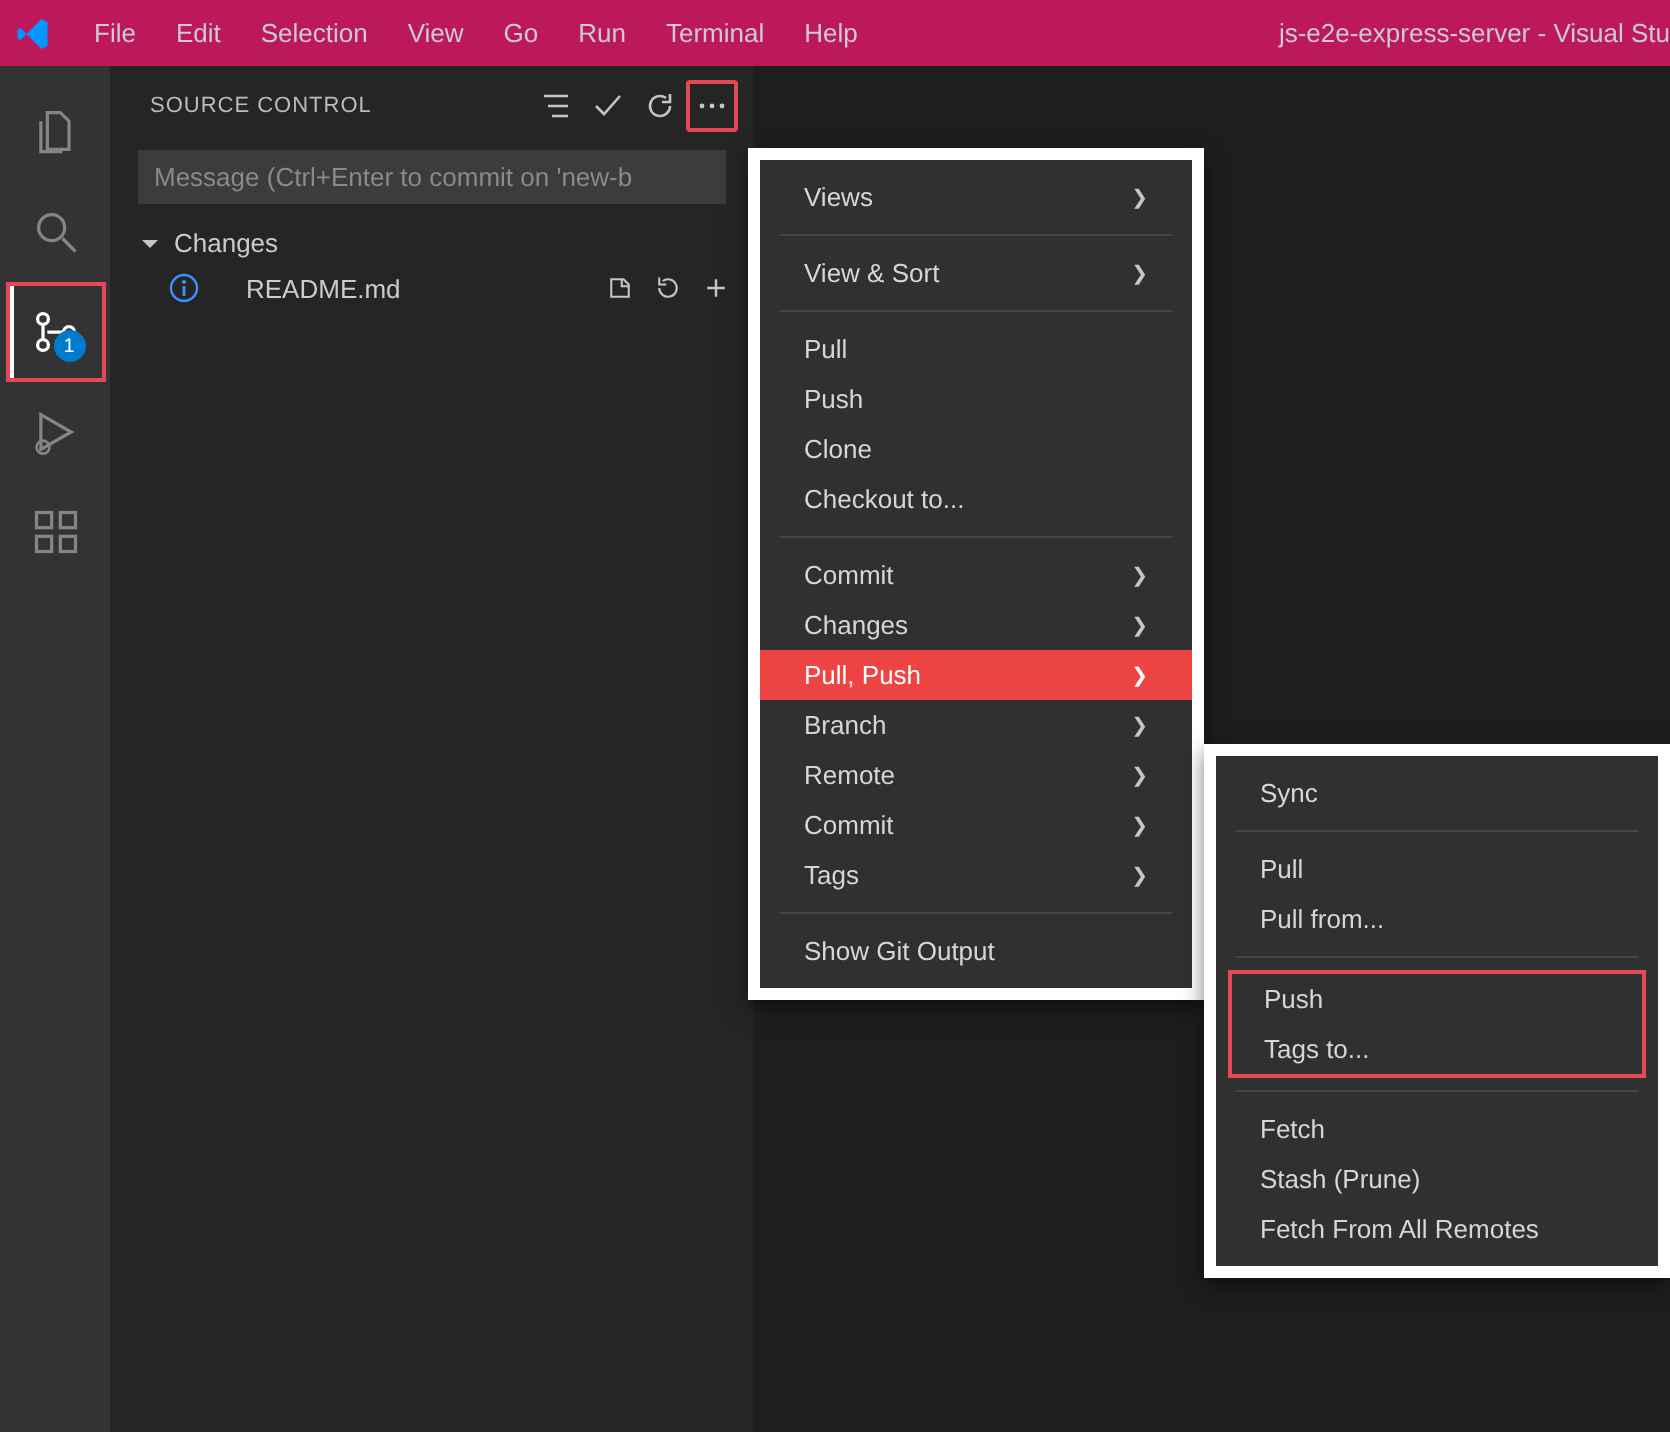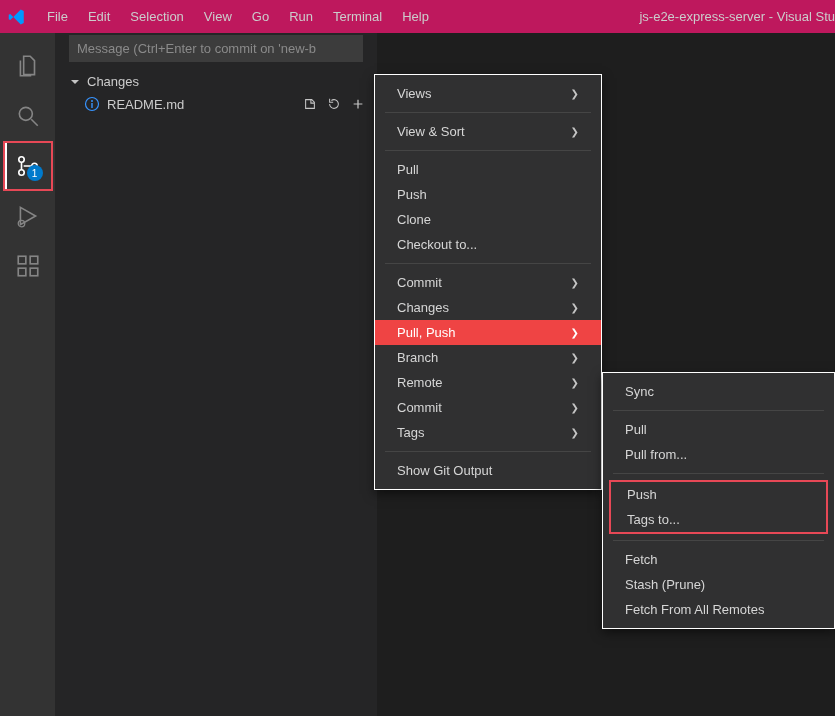--- a/index.html
+++ b/index.html
@@ -26,28 +26,28 @@
     .header-actions { display: flex; gap: 0; align-items: center; }
     .header-action { width: 26px; height: 26px; display: flex; align-items: center; justify-content: center; color: #C5C5C5; cursor: pointer; border-radius: 4px; }
     .more-highlight { border: 2px solid #E74856; border-radius: 2px; }
     
     .message-input { margin: 2px 14px 8px 14px; background: #3C3C3C; border: none; color: #CCC; padding: 6px 8px; font-size: 13px; outline: none; }
     .message-input::placeholder { color: #8A8A8A; }
     
     .changes-section { padding: 2px 0; }
     .changes-header { display: flex; align-items: center; padding: 2px 14px; font-size: 13px; cursor: pointer; gap: 6px; }
     .changes-header .chev { color: #C5C5C5; }
-    .file-item { display: flex; align-items: center; padding: 2px 8px 2px 28px; font-size: 13px; }
+    .file-item { display: flex; align-items: center; padding: 2px 8px 2px 28px; font-size: 13px; gap: 16px; }
     .file-icon { width: 18px; height: 18px; display: flex; align-items: center; justify-content: center; margin-right: 6px; }
     .file-actions { margin-left: auto; display: flex; gap: 2px; }
     .file-action { width: 22px; height: 22px; display: flex; align-items: center; justify-content: center; color: #C5C5C5; cursor: pointer; border-radius: 3px; }
     
     .editor { flex: 1; background: #1E1E1E; }
     
-    .context-menu { position: absolute; background: #303031; border: 1px solid #ffffff; box-shadow: 0 4px 10px rgba(0,0,0,0.5); min-width: 228px; padding: 6px 0; font-size: 13px; z-index: 10; }
+    .context-menu { position: absolute; background: #303031; border: 6px solid #ffffff; box-shadow: 0 4px 10px rgba(0,0,0,0.5); min-width: 228px; padding: 6px 0; font-size: 13px; z-index: 10; }
     .menu-divider { height: 1px; background: #454545; margin: 6px 10px; }
     .ctx-item { display: flex; align-items: center; padding: 5px 22px; color: #D6D6D6; cursor: pointer; position: relative; }
     .ctx-item.active { background: #ef4444; color: #FFF; }
     .ctx-item .arrow { margin-left: auto; font-size: 10px; color: #C5C5C5; }
     .ctx-item.active .arrow { color: #FFF; }
     
     .submenu { position: absolute; left: 602px; top: 372px; min-width: 233px; }
     .red-highlight-group { border: 2px solid #E74856; margin: 0 6px; }
     .red-highlight-group .ctx-item { padding-left: 16px; padding-right: 16px; }
   </style>
@@ -103,20 +103,47 @@
       <svg width="26" height="26" viewBox="0 0 24 24">
           <rect x="3" y="3" width="7" height="7" fill="none" stroke="currentColor" stroke-width="1.5"></rect>
           <rect x="3" y="14" width="7" height="7" fill="none" stroke="currentColor" stroke-width="1.5"></rect>
           <rect x="14" y="14" width="7" height="7" fill="none" stroke="currentColor" stroke-width="1.5"></rect>
           <rect x="14" y="3" width="7" height="7" fill="none" stroke="currentColor" stroke-width="1.5"></rect>
         </svg>
     </div>
   </div>
 
   <div class="sidebar">
+    <div class="sidebar-header">
+      <span class="sidebar-title">SOURCE CONTROL</span>
+      <div class="header-actions">
+        <div class="header-action">
+          <svg width="16" height="16" viewBox="0 0 16 16">
+              <path stroke="currentColor" stroke-width="1.2" fill="none" d="M2 3h12M4 8h10M6 13h8"></path>
+            </svg>
+        </div>
+        <div class="header-action">
+          <svg width="16" height="16" viewBox="0 0 16 16">
+              <path stroke="currentColor" stroke-width="1.3" fill="none" d="M2 8l4 4 8-9"></path>
+            </svg>
+        </div>
+        <div class="header-action">
+          <svg width="16" height="16" viewBox="0 0 16 16">
+              <path stroke="currentColor" stroke-width="1.3" fill="none" d="M13 8a5 5 0 1 1-2-4M13 2v4h-4"></path>
+            </svg>
+        </div>
+        <div class="header-action more-highlight">
+          <svg width="16" height="16" viewBox="0 0 16 16">
+              <circle cx="3" cy="8" r="1.2" fill="currentColor"></circle>
+              <circle cx="8" cy="8" r="1.2" fill="currentColor"></circle>
+              <circle cx="13" cy="8" r="1.2" fill="currentColor"></circle>
+            </svg>
+        </div>
+      </div>
+    </div>
     <input class="message-input" placeholder="Message (Ctrl+Enter to commit on 'new-b" style="">
     <div class="changes-section">
       <div class="changes-header">
         <svg class="chev" width="12" height="12" viewBox="0 0 12 12">
             <path fill="currentColor" d="M2 4l4 4 4-4z"></path>
           </svg>
         <span>Changes</span>
       </div>
       <div class="file-item">
         <span class="file-icon">

